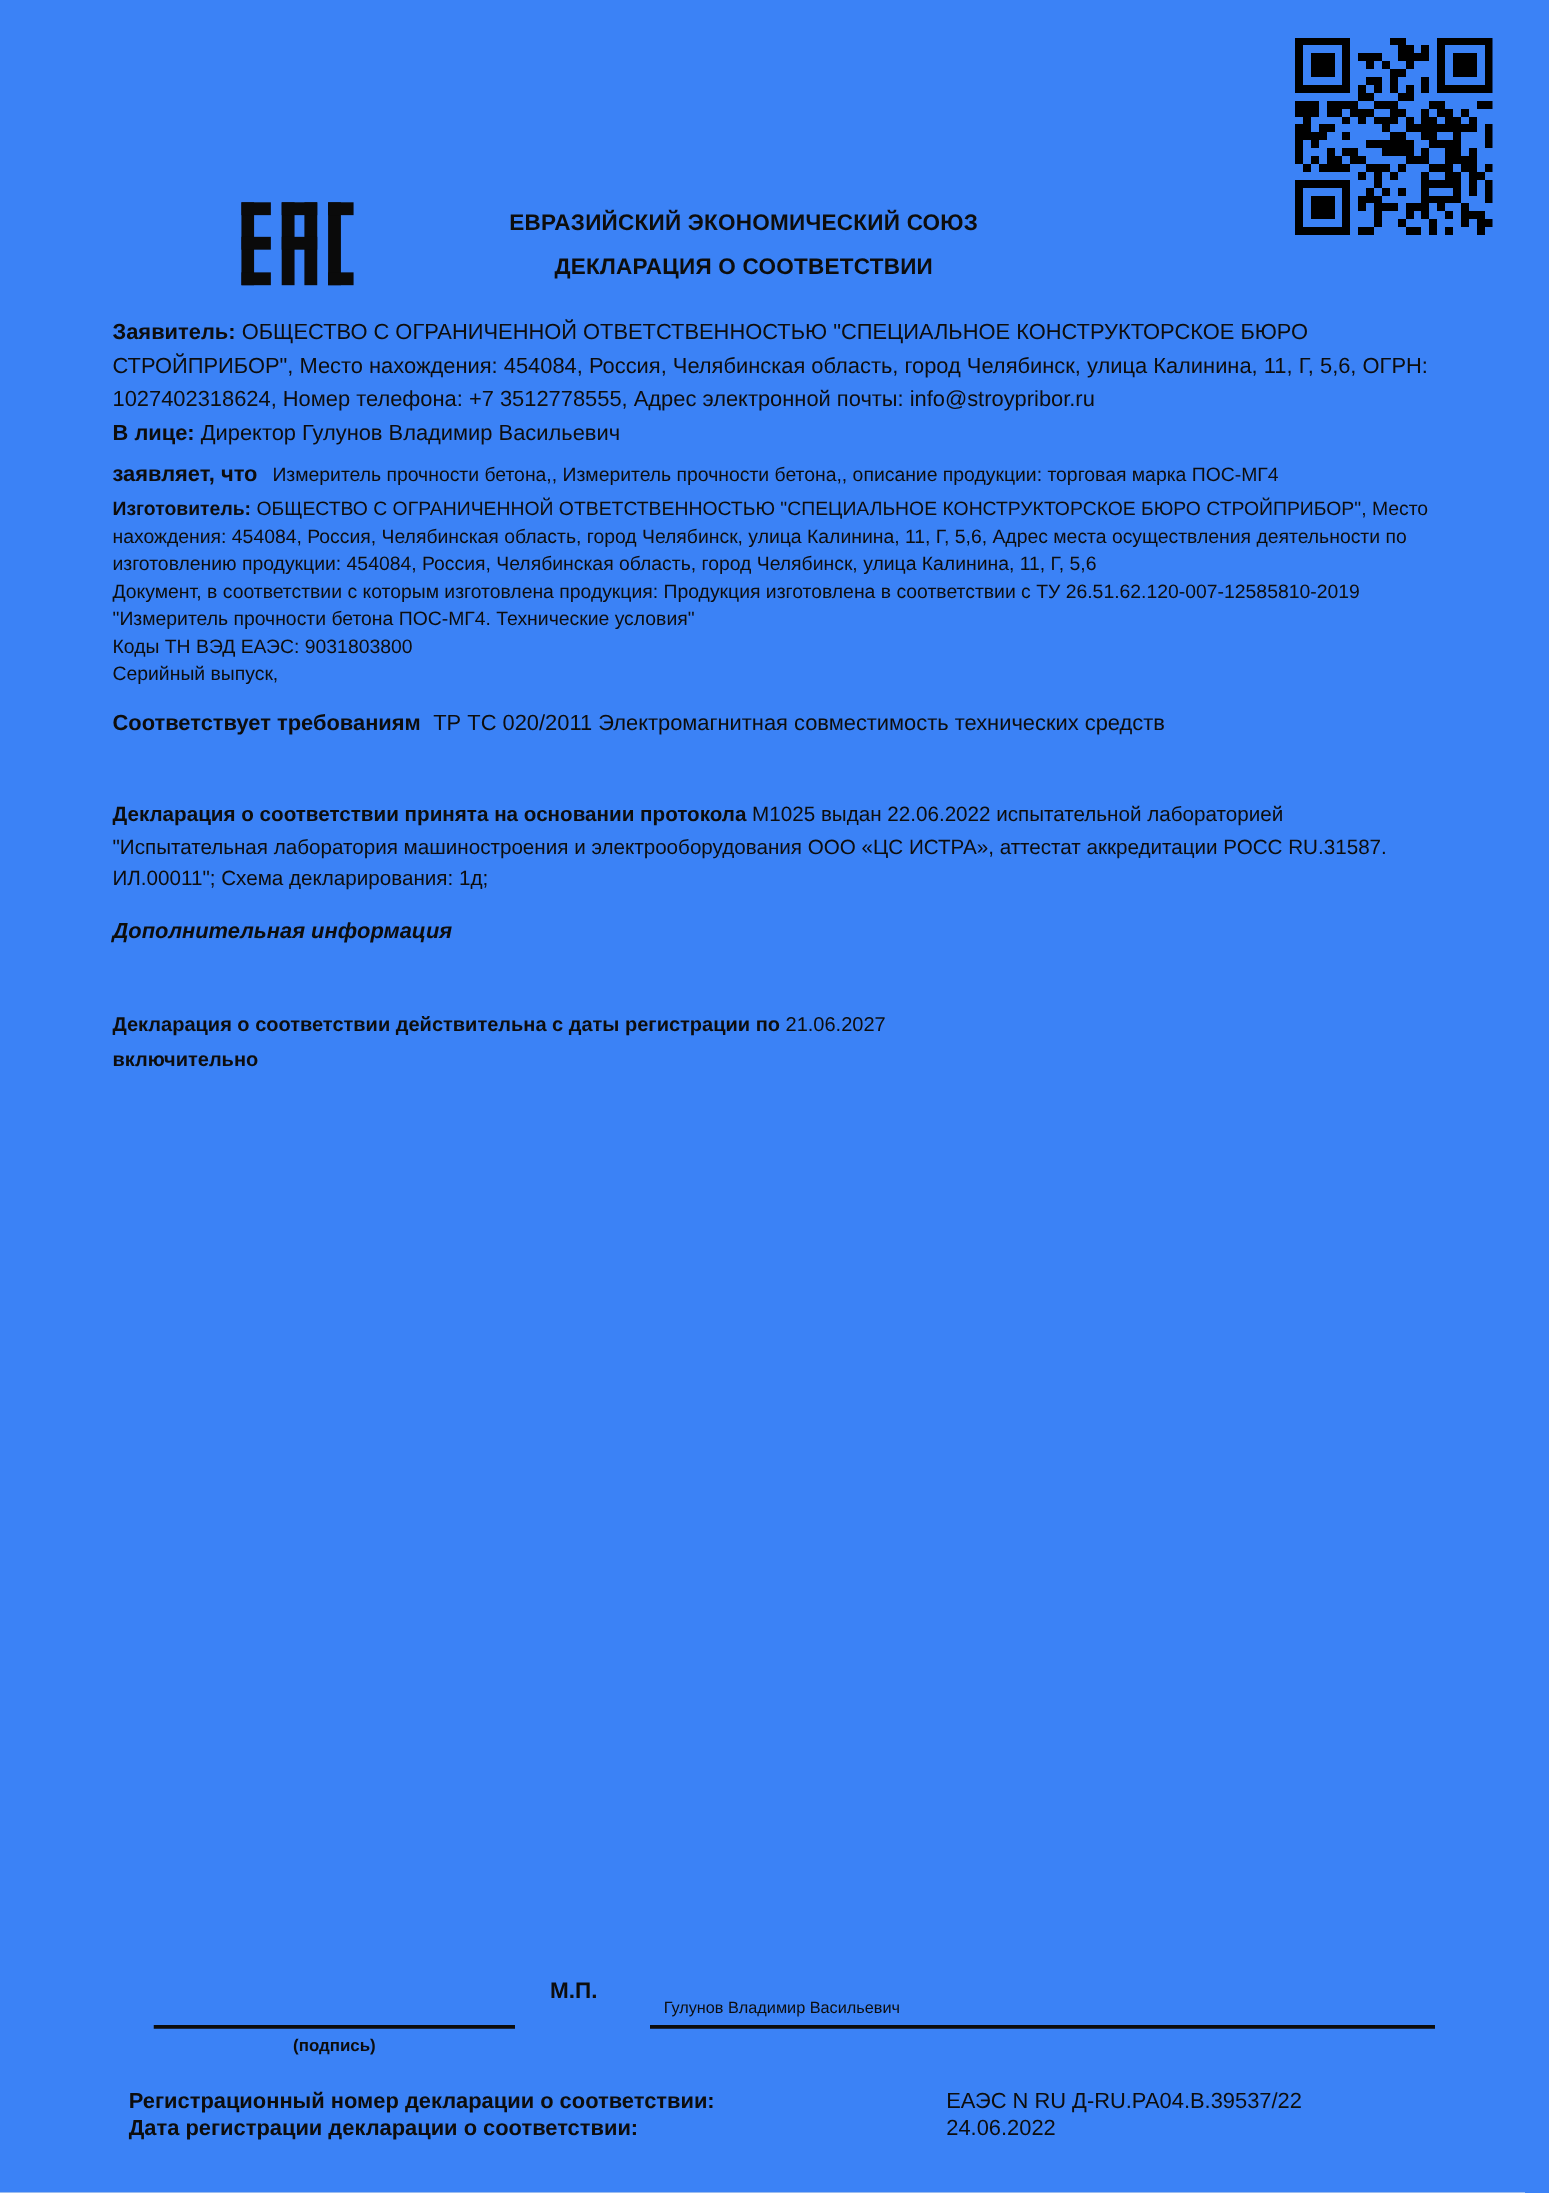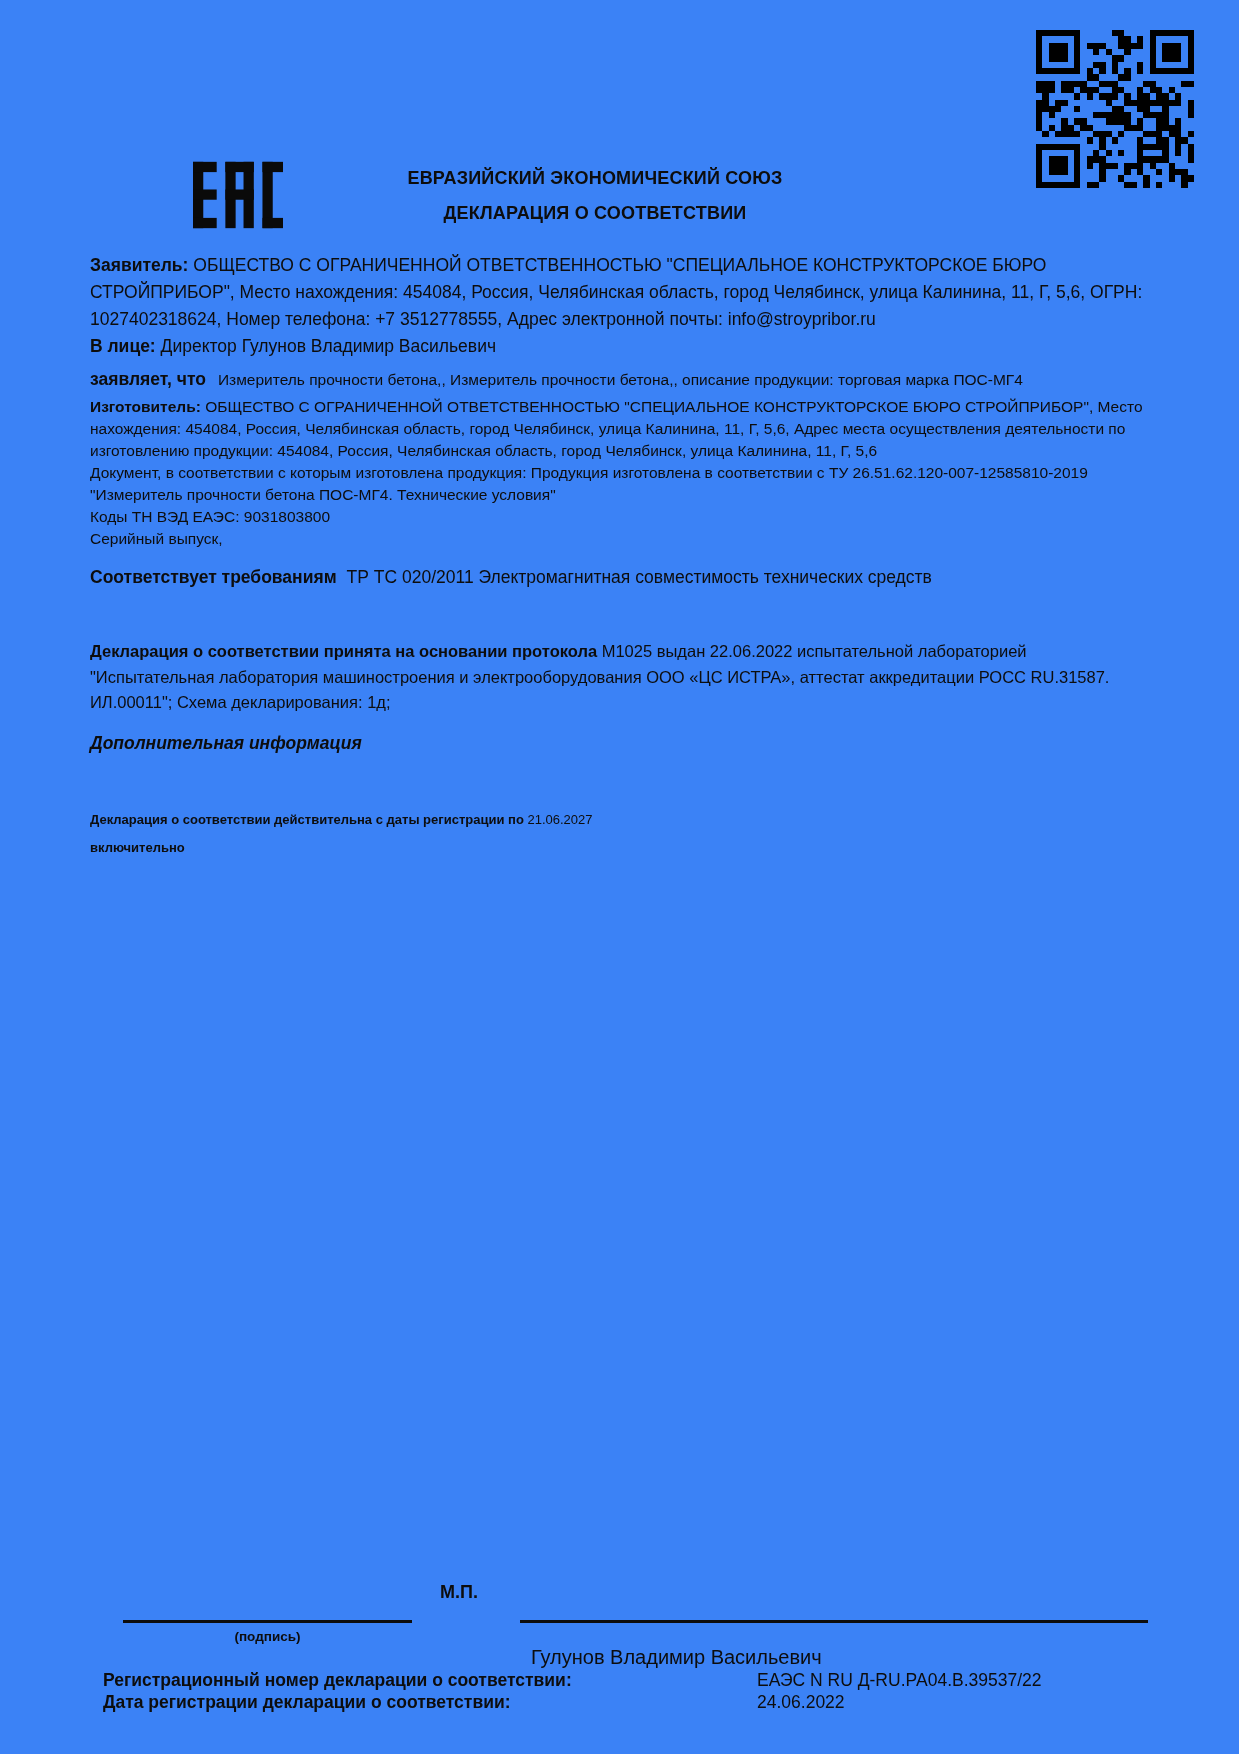--- a/index.html
+++ b/index.html
@@ -25,25 +25,25 @@
   .p-xl{font-size:17.5px;line-height:27px;}
   .p-sm{font-size:15.5px;line-height:22px;}
   .lbl-xl{font-weight:bold;font-size:17.5px;}
   .declares-p{margin-top:8px !important;font-size:15.5px;line-height:23px;}
   .declares-p .lbl-xl{margin-right:12px;}
   .manufacturer-p{margin-top:5px !important;}
   .conforms-p{margin-top:13px !important;font-size:17.5px;line-height:28px;}
   .conforms-p .lbl-xl{margin-right:10px;}
   .basis-p{margin-top:48px !important;font-size:16.5px;line-height:25.5px;}
   .addinfo-p{margin-top:17px !important;font-size:17.5px;font-weight:bold;font-style:italic;}
-  .valid-p{margin-top:52px !important;font-size:13px;line-height:28px;}
+  .valid-p{margin-top:52px !important;font-size:16px;line-height:28px;}
   
   .sig{position:absolute;left:90px;top:1576px;width:1062px;height:170px;}
   .mp{position:absolute;left:350px;top:6px;font-size:18px;font-weight:bold;}
-  .sig-name{position:absolute;left:441px;top:22px;font-size:20px;margin-top:48px;}
+  .sig-name{position:absolute;left:441px;top:22px;font-size:13px;}
   .line-left{position:absolute;left:33px;top:44px;width:289px;height:0;border-bottom:3px solid #0d0d0d;}
   .line-right{position:absolute;left:430px;top:44px;width:628px;height:0;border-bottom:3px solid #0d0d0d;}
   .cap-left{position:absolute;left:33px;top:53px;width:289px;text-align:center;font-size:13.5px;font-weight:bold;}
   .cap-right{position:absolute;left:430px;top:53px;width:628px;text-align:center;font-size:13.5px;font-weight:bold;}
   .reg-row{position:absolute;left:13px;width:1049px;font-size:17.5px;}
   .reg-row.r1{top:94px;}
   .reg-row.r2{top:116px;}
   .reg-label{display:inline-block;width:654px;font-weight:bold;vertical-align:top;}
   .reg-value{font-weight:normal;}
 </style>

